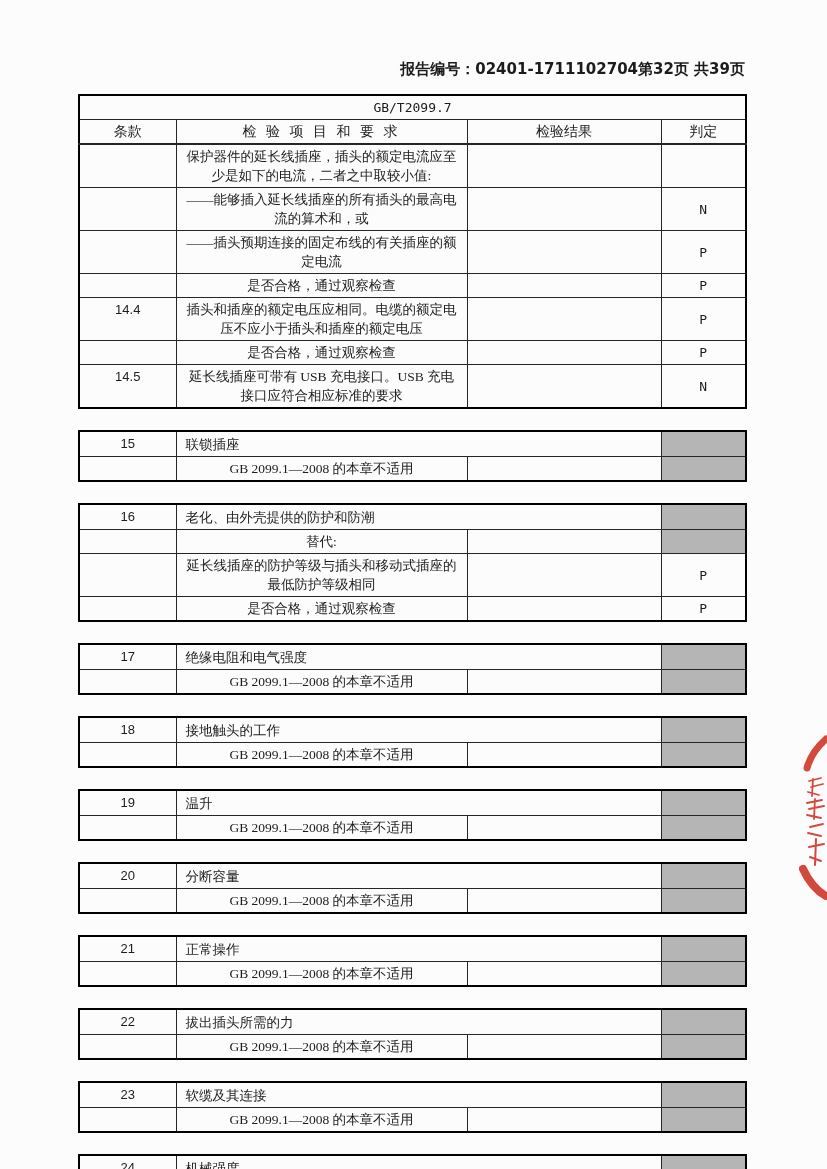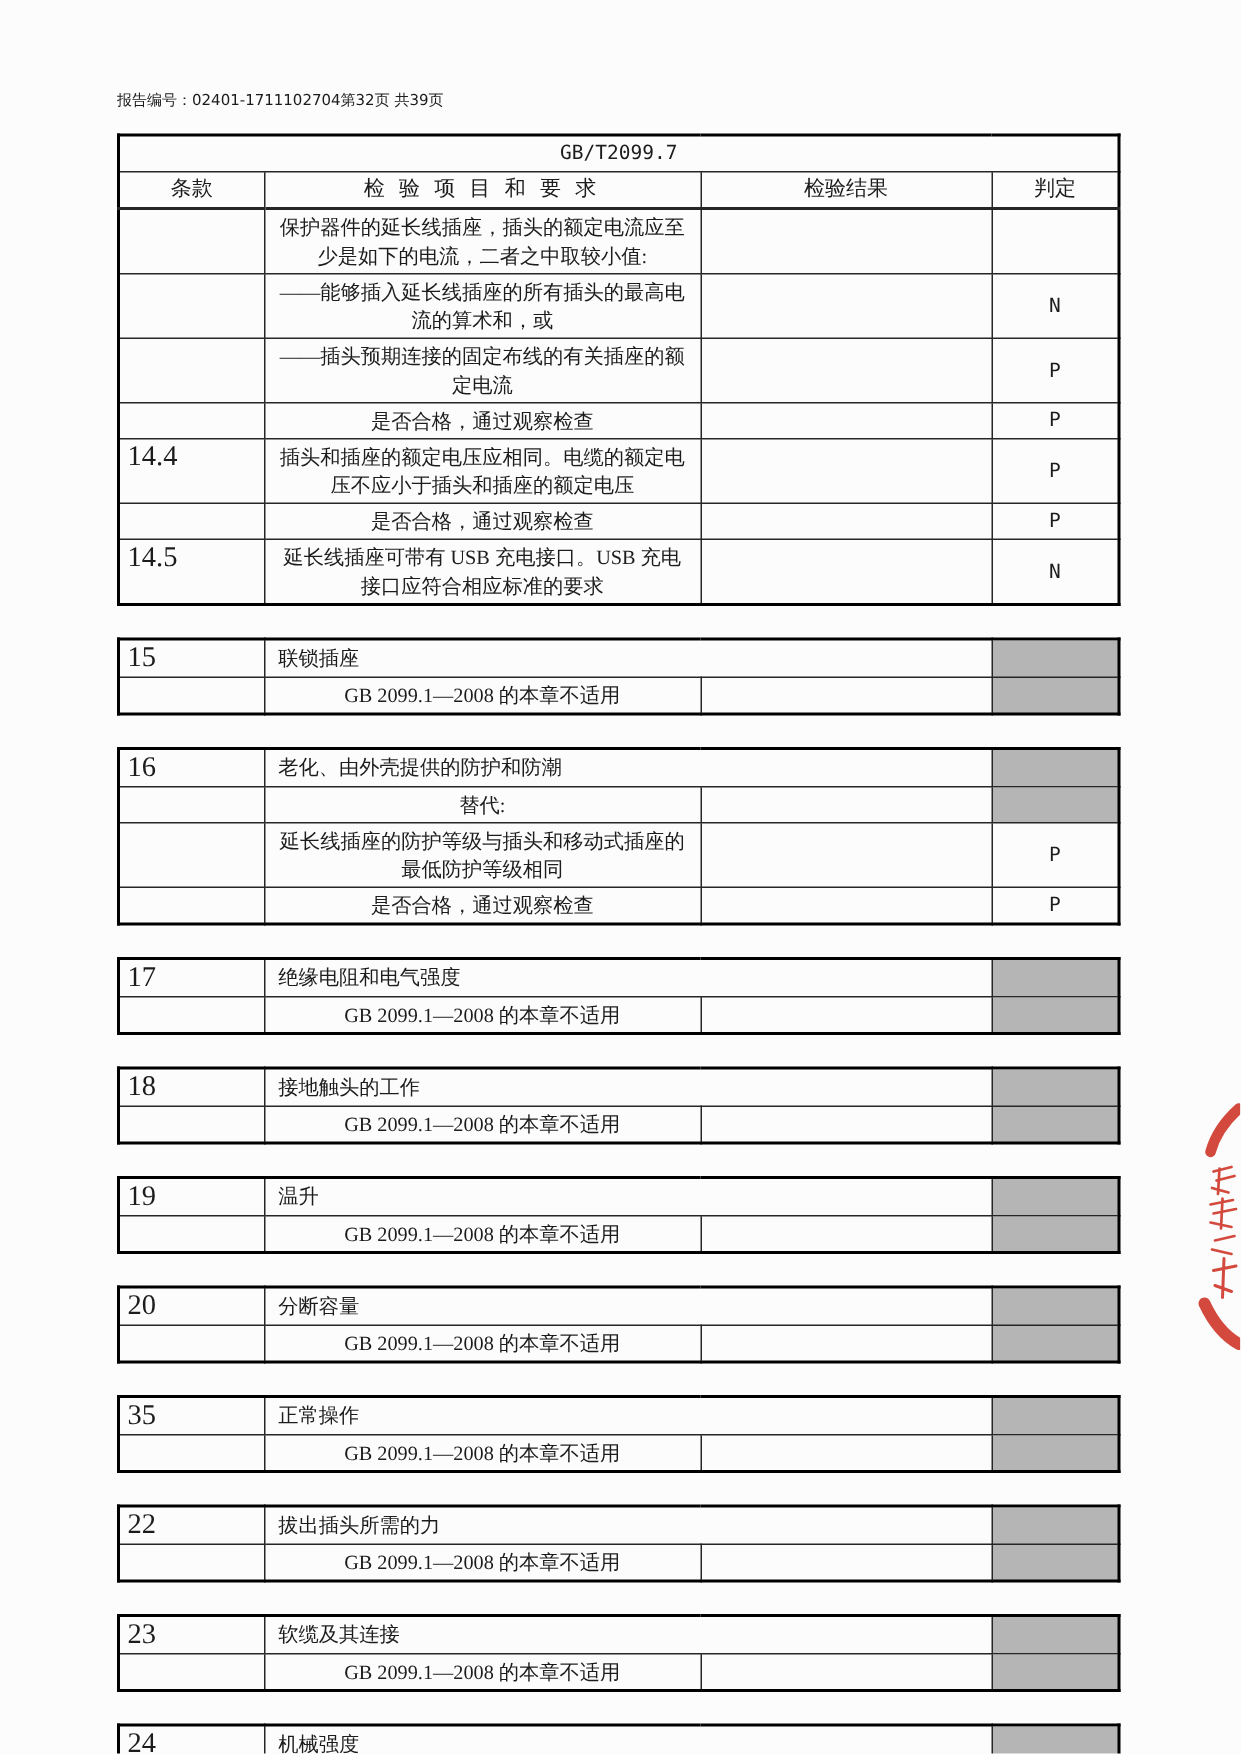--- a/index.html
+++ b/index.html
@@ -3,42 +3,42 @@
 <meta charset="utf-8">
 <style>
   html,body{margin:0;padding:0;}
   body{
     width:827px;height:1169px;position:relative;overflow:hidden;
     background:#fcfcfc;color:#1c1c1c;
     font-family:"Liberation Serif","DejaVu Serif",serif;
   }
   .content{position:absolute;left:78px;top:60px;width:667px;}
   .page-header{
-    display:flex;justify-content:flex-start;align-items:baseline;
+    display:flex;justify-content:flex-end;align-items:baseline;
     font-family:"DejaVu Sans","Liberation Sans",sans-serif;
-    font-weight:normal;font-size:10px;margin-bottom:15px;
+    font-weight:bold;font-size:15px;margin-bottom:15px;
   }
   table.tbl{
     border-collapse:collapse;table-layout:fixed;width:667px;
     border:2px solid #000000;
   }
   .tbl td,.tbl th{
     border:1px solid #262626;
     font-size:13.5px;line-height:19px;padding:1px 0;
     vertical-align:middle;font-weight:normal;
     overflow:hidden;
   }
   col.c-clause{width:97px;}
   col.c-item{width:291px;}
   col.c-result{width:194px;}
   col.c-verdict{width:85px;}
   .std-row td{text-align:center;height:21px;font-family:"DejaVu Sans Mono",monospace;font-size:13px;}
   .hdr-row th{border-bottom:2px solid #262626;text-align:center;height:21px;font-size:14px;}
   .hdr-row th.spread{letter-spacing:3px;}
-  td.clause{padding:2px 5px;font-family:Liberation Serif, serif;font-size:19px;text-align:left;vertical-align:top;}
+  td.clause{padding:2px 5px;font-family:Liberation Sans, sans-serif;font-size:13px;text-align:center;vertical-align:top;}
   td.item{padding:2px 9px;text-align:center;}
   td.result{padding:2px 6px;}
   td.verdict{text-align:center;font-family:"DejaVu Sans Mono",monospace;font-size:13px;}
   td.shaded{background:#b5b5b5;}
   .bold{font-weight:bold;}
   td.title-cell{
     padding:2px 9px;font-weight:normal;height:20px;
     font-family:"DejaVu Sans","Liberation Sans",sans-serif;font-size:13.5px;
   }
   table.blk{margin-top:21px;}
@@ -266,21 +266,21 @@
 
   <table class="tbl blk">
     <colgroup>
         <col class="c-clause">
         <col class="c-item">
         <col class="c-result">
         <col class="c-verdict">
       </colgroup>
     <tbody>
       <tr>
-        <td class="clause bold">35</td>
+        <td class="clause bold">21</td>
         <td class="title-cell" colspan="2">正常操作</td>
         <td class="verdict shaded"></td>
       </tr>
       <tr>
         <td class="clause"></td>
         <td class="item">GB 2099.1—2008 的本章不适用</td>
         <td class="result"></td>
         <td class="verdict shaded"></td>
       </tr>
     </tbody>

